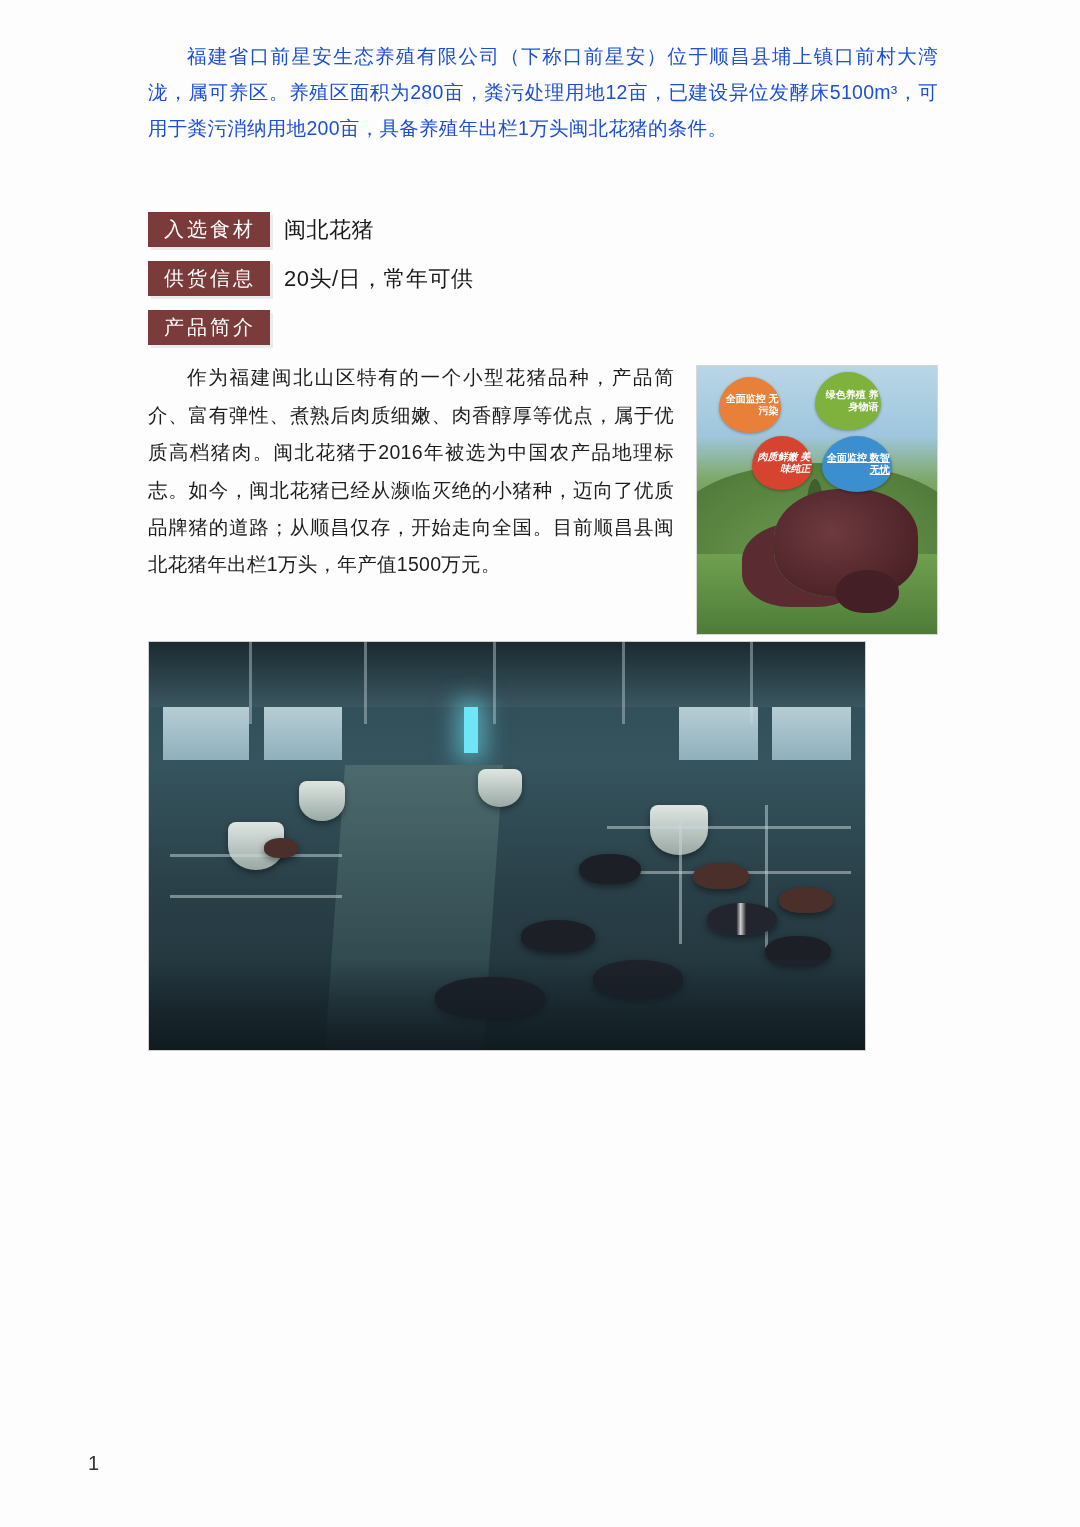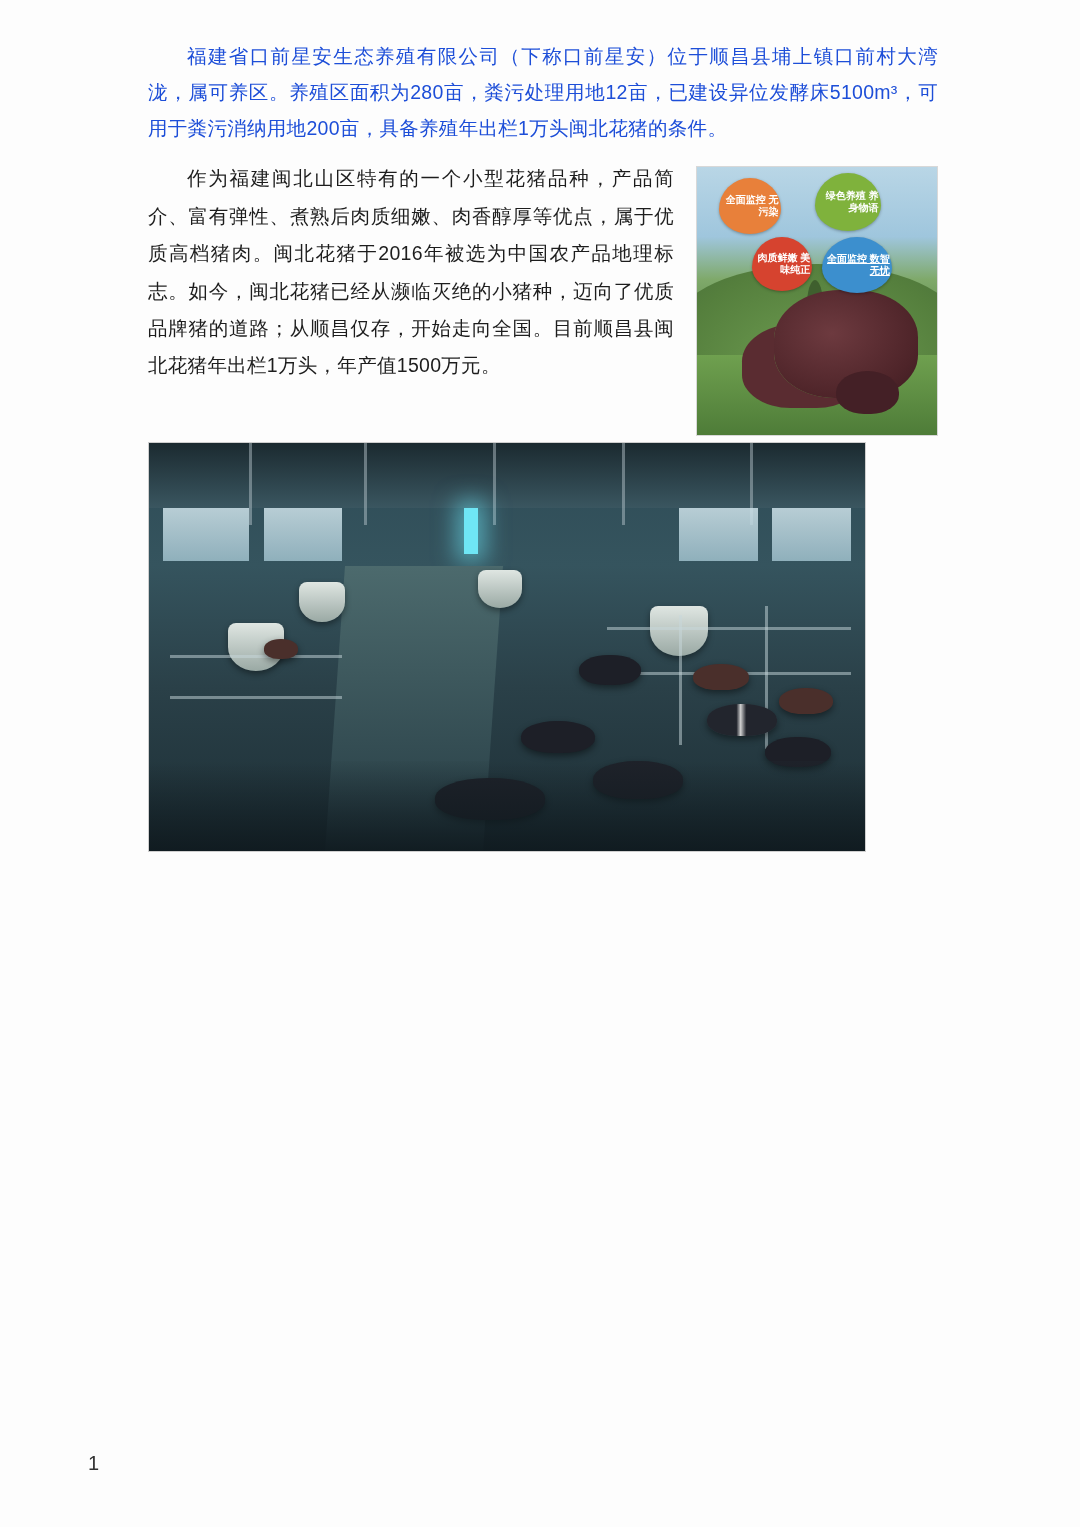--- a/index.html
+++ b/index.html
@@ -153,21 +153,21 @@
     display: flex;
     align-items: center;
     justify-content: center;
     padding: 2px;
     box-sizing: border-box;
     box-shadow: 0 1px 3px rgba(0,0,0,0.3);
     font-weight: bold;
   }
   .badge.b1 { left: 9%;  top: 4%;  width: 62px; height: 56px; background: #e8803a; }
   .badge.b2 { left: 49%; top: 2%;  width: 66px; height: 58px; background: #7fb23c; }
-  .badge.b3 { left: 23%; top: 26%; width: 60px; height: 54px; background: #d6432f; }
+  .badge.b3 { left: 23%; top: 26%; width: 60px; height: 54px; background: #d6432f; font-style: italic; }
   .badge.b4 { left: 52%; top: 26%; width: 70px; height: 56px; background: #3c8fce; text-decoration: underline; }
 
   .desc-text {
     font-size: 19.5px;
     line-height: 1.92;
     text-indent: 2em;
     text-align: justify;
     color: #1d1d1d;
     letter-spacing: 0.3px;
     margin: 0;
@@ -260,20 +260,37 @@
 </style>
 </head>
 <body>
 
 <div class="page">
   <div class="content">
 
 
     <p class="intro">福建省口前星安生态养殖有限公司（下称口前星安）位于顺昌县埔上镇口前村大湾泷，属可养区。养殖区面积为280亩，粪污处理用地12亩，已建设异位发酵床5100m³，可用于粪污消纳用地200亩，具备养殖年出栏1万头闽北花猪的条件。</p>
 
+    <div class="label-block">
+
+      <div class="label-row">
+        <span class="tag">入选食材</span>
+        <span class="tag-value">闽北花猪</span>
+      </div>
+
+      <div class="label-row">
+        <span class="tag">供货信息</span>
+        <span class="tag-value">20头/日，常年可供</span>
+      </div>
+
+      <div class="label-row standalone">
+        <span class="tag">产品简介</span>
+      </div>
+
+    </div>
 
     <div class="desc-wrap">
 
       <div class="pig-photo">
         <div class="photo-hill"></div>
         <div class="photo-grass"></div>
         <div class="photo-tree"></div>
         <div class="photo-pig"></div>
         <div class="photo-piglet"></div>
         <div class="badge b1">全面监控 无污染</div>

